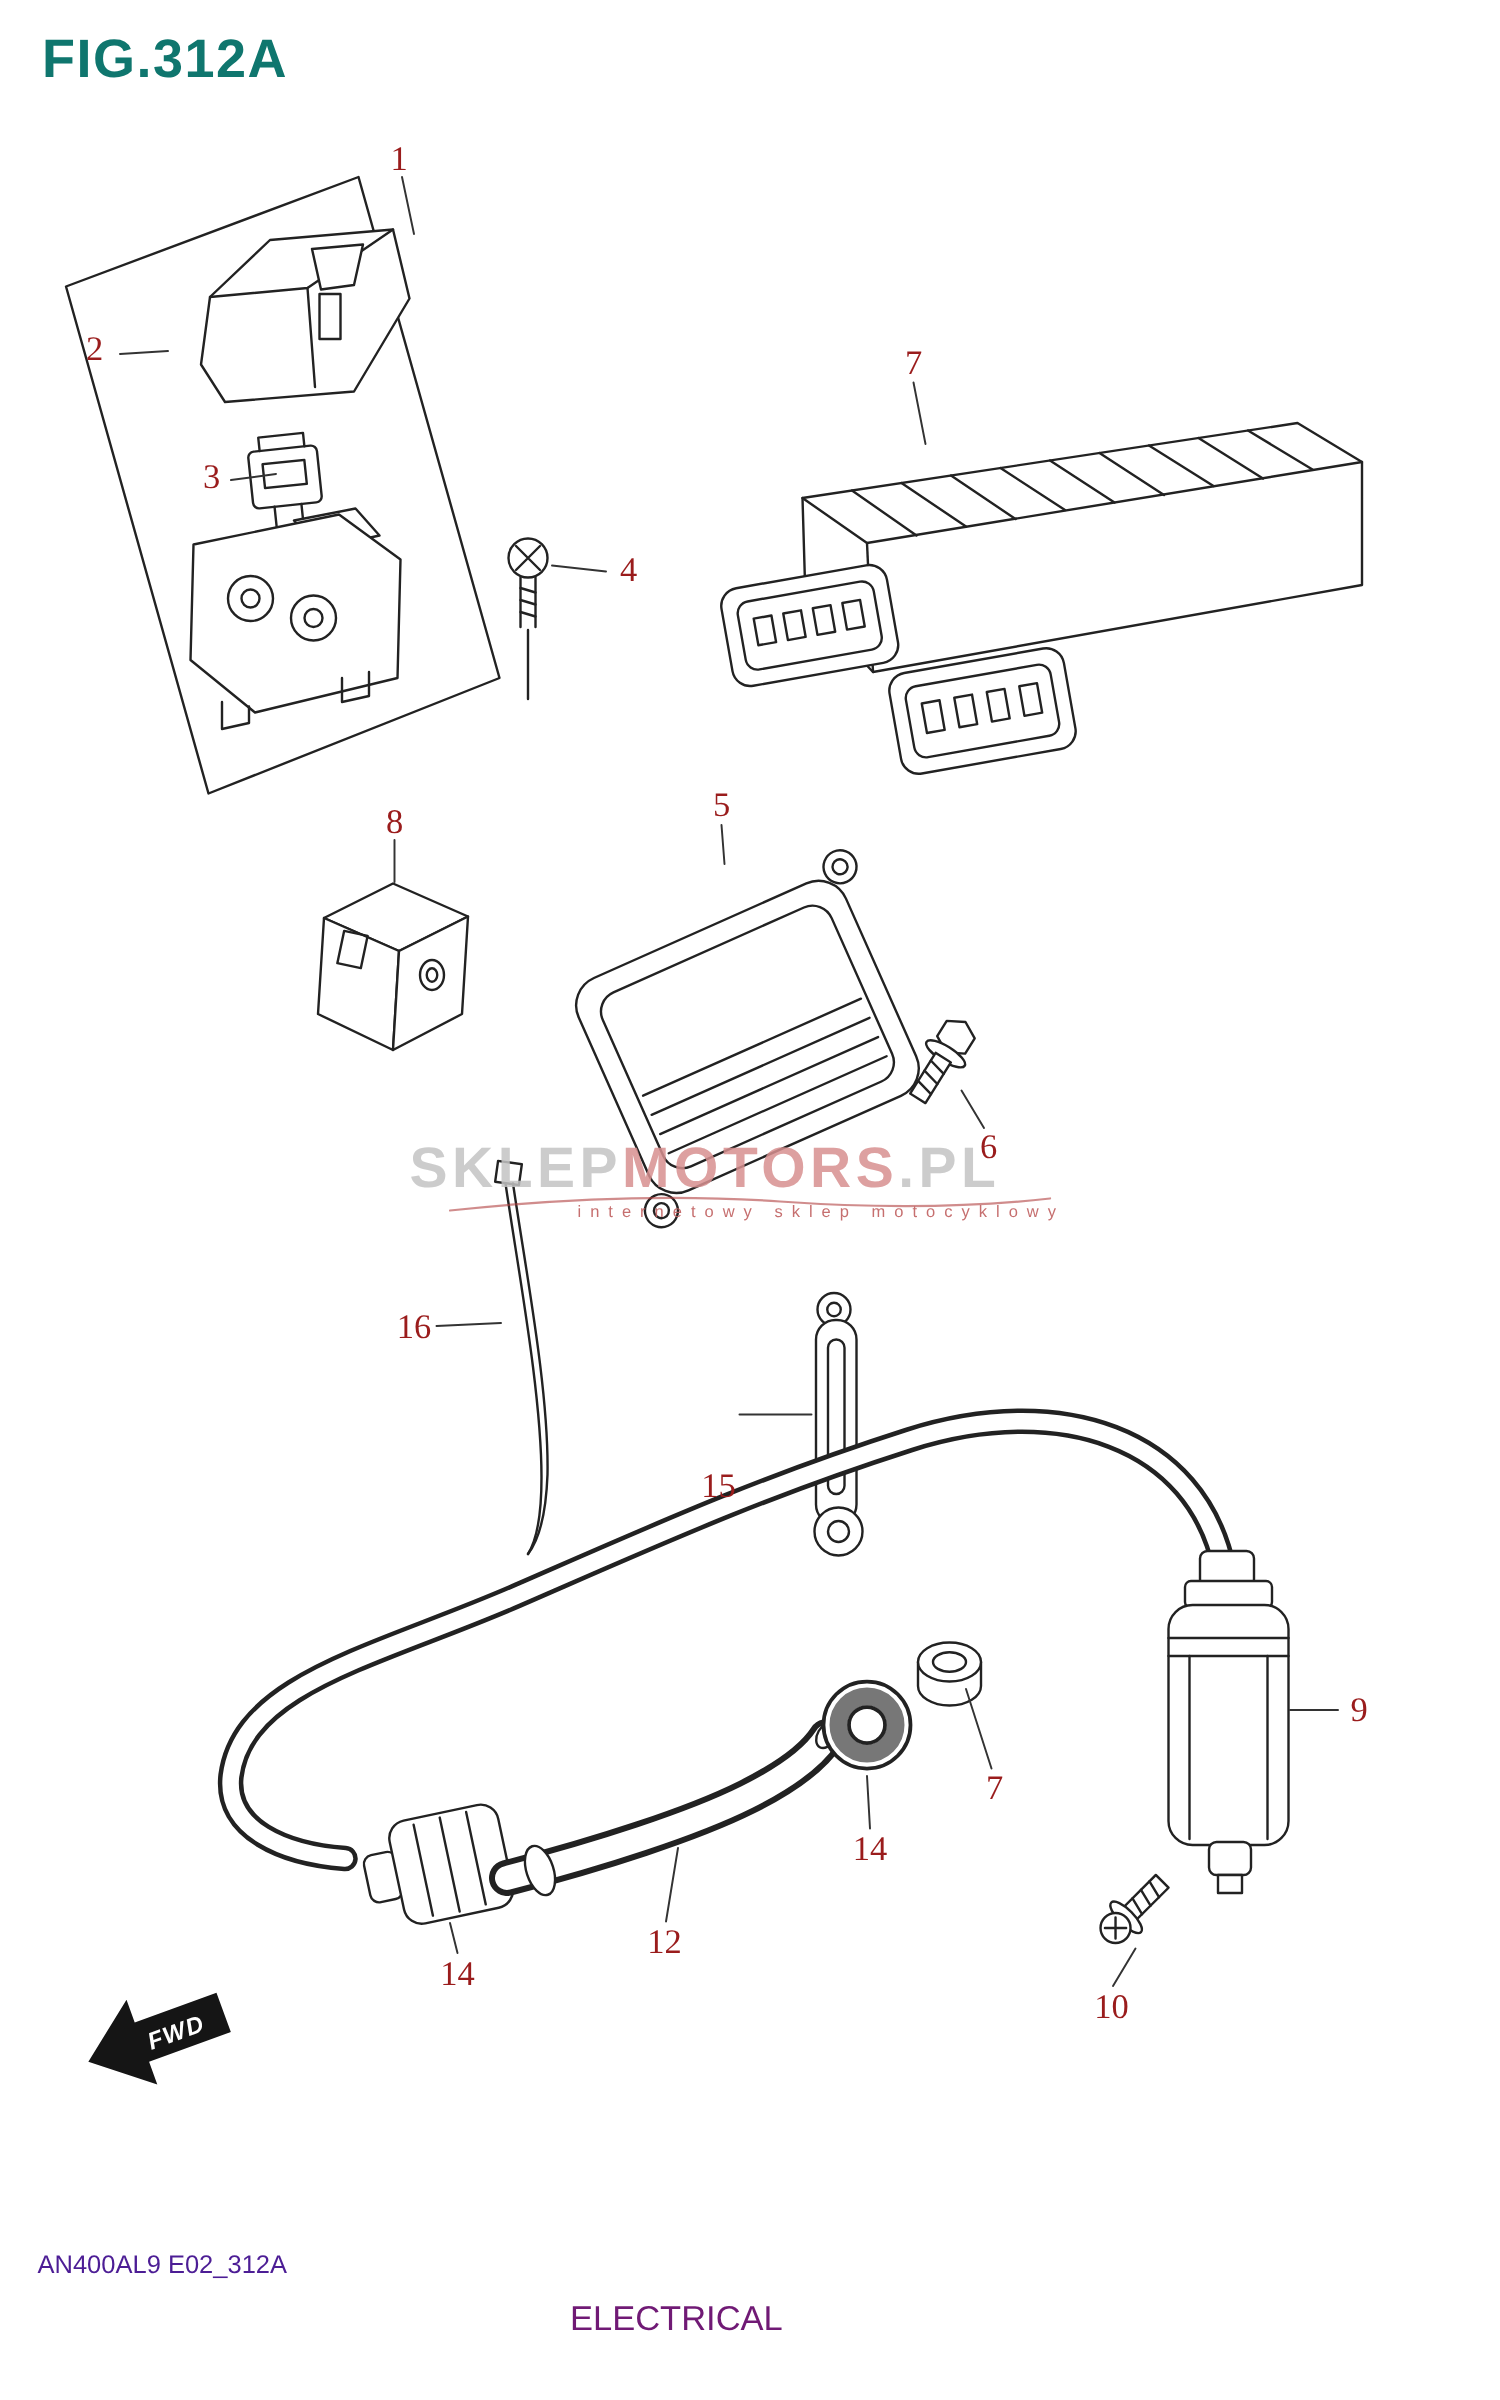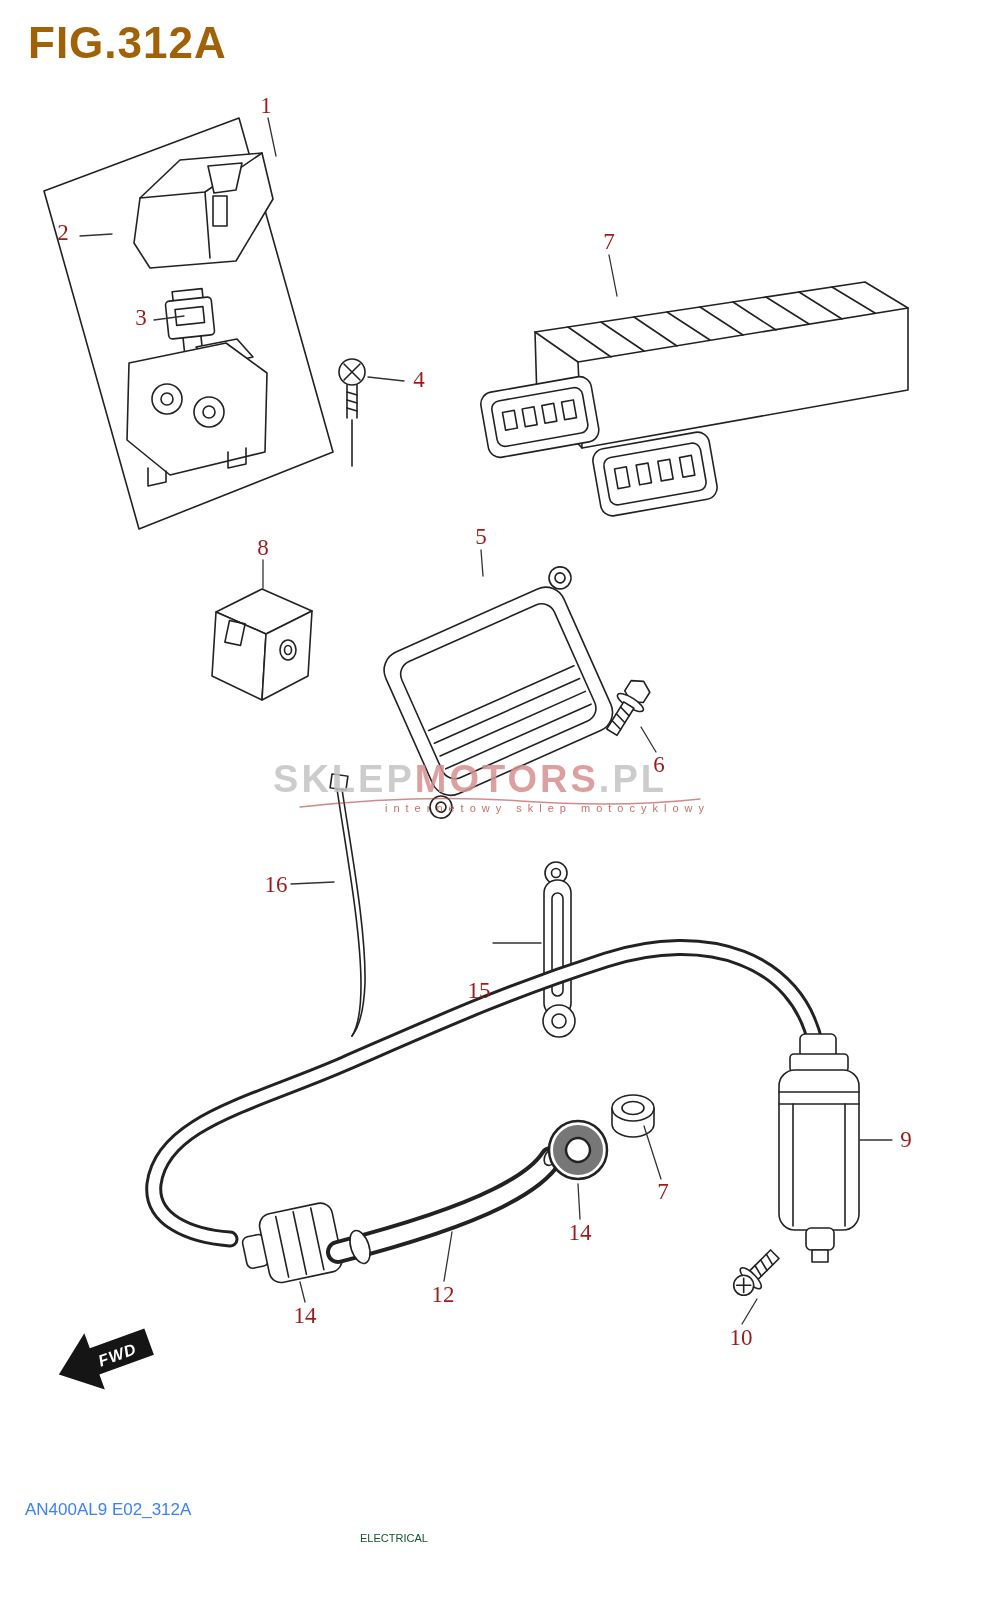--- a/index.html
+++ b/index.html
@@ -1,30 +1,30 @@
 <!DOCTYPE html>
 <html><head>
 <meta charset="utf-8">
 <style>
   html,body{margin:0;padding:0;background:#fff;}
   #page{position:relative;width:1000px;height:1600px;background:#fff;overflow:hidden;
         font-family:"Liberation Sans",sans-serif;}
   #art{position:absolute;left:0;top:0;width:1000px;height:1600px;}
-  .title{position:absolute;left:28px;top:18px;font-size:44px;font-weight:bold;color:#a16207;
+  .title{position:absolute;left:28px;top:18px;font-size:36px;font-weight:bold;color:#0f766e;
          letter-spacing:1px;}
   .callout{position:absolute;transform:translate(-50%,-50%);font-size:23px;color:#9a1c1c;
            font-family:"Liberation Serif",serif;}
   .watermark{position:absolute;left:230px;top:760px;width:480px;text-align:center;
              pointer-events:none;}
   .wm-main{font-size:38px;font-weight:bold;letter-spacing:3px;color:#c4c4c4;opacity:.85;
            line-height:1;}
   .wm-main .accent{color:#d89090;}
   .wm-sub{margin-top:4px;font-size:11px;letter-spacing:6px;color:#c06060;opacity:.9;text-align:right;}
-  .footer-code{position:absolute;left:25px;top:1500px;font-size:17px;color:#3b82f6;}
-  .footer-name{position:absolute;left:360px;top:1532px;font-size:11px;color:#14532d;}
+  .footer-code{position:absolute;left:25px;top:1500px;font-size:17px;color:#4c1d95;}
+  .footer-name{position:absolute;left:380px;top:1532px;font-size:23px;color:#701a75;}
 </style>
 </head>
 <body>
 
 <div id="page">
 
   <svg id="art" viewBox="0 0 1000 1600" xmlns="http://www.w3.org/2000/svg">
     <g stroke="#222" fill="none" stroke-width="1.6" stroke-linecap="round" stroke-linejoin="round">
 
       <g>

